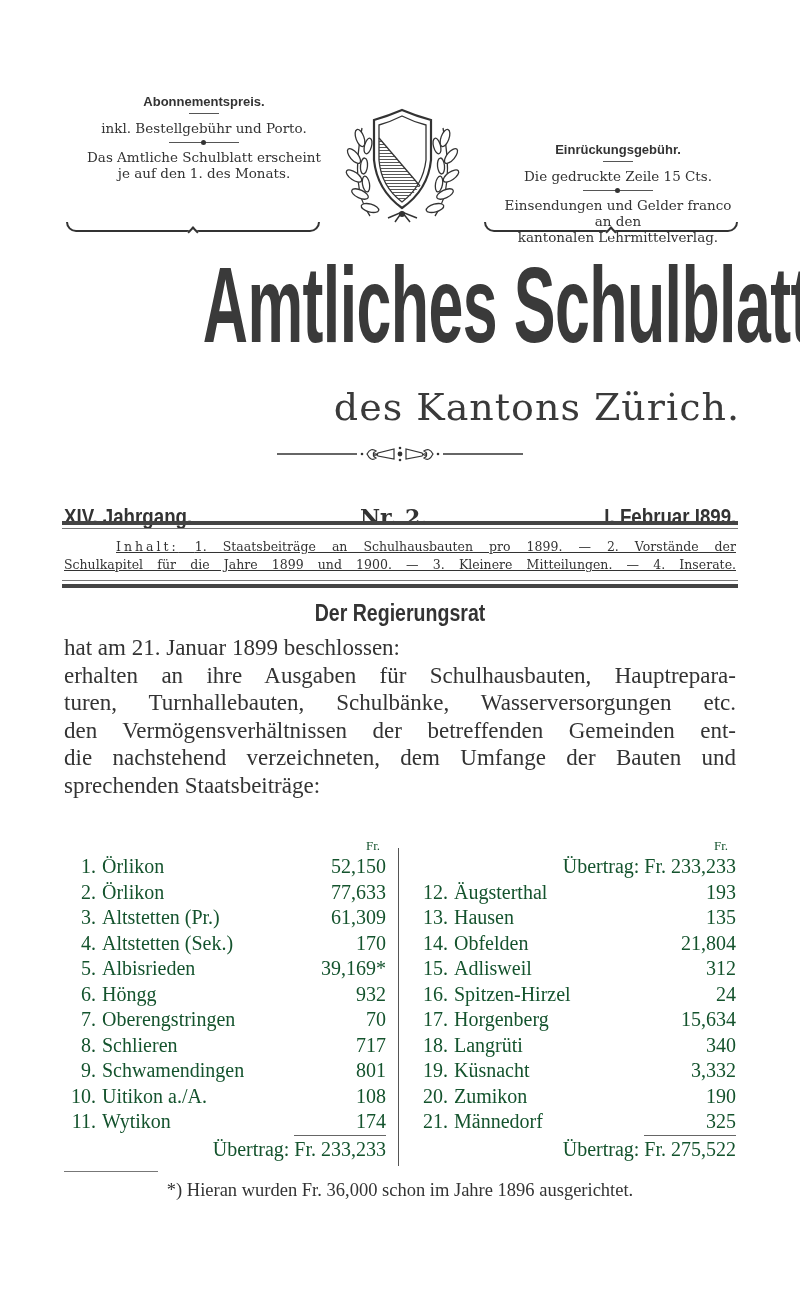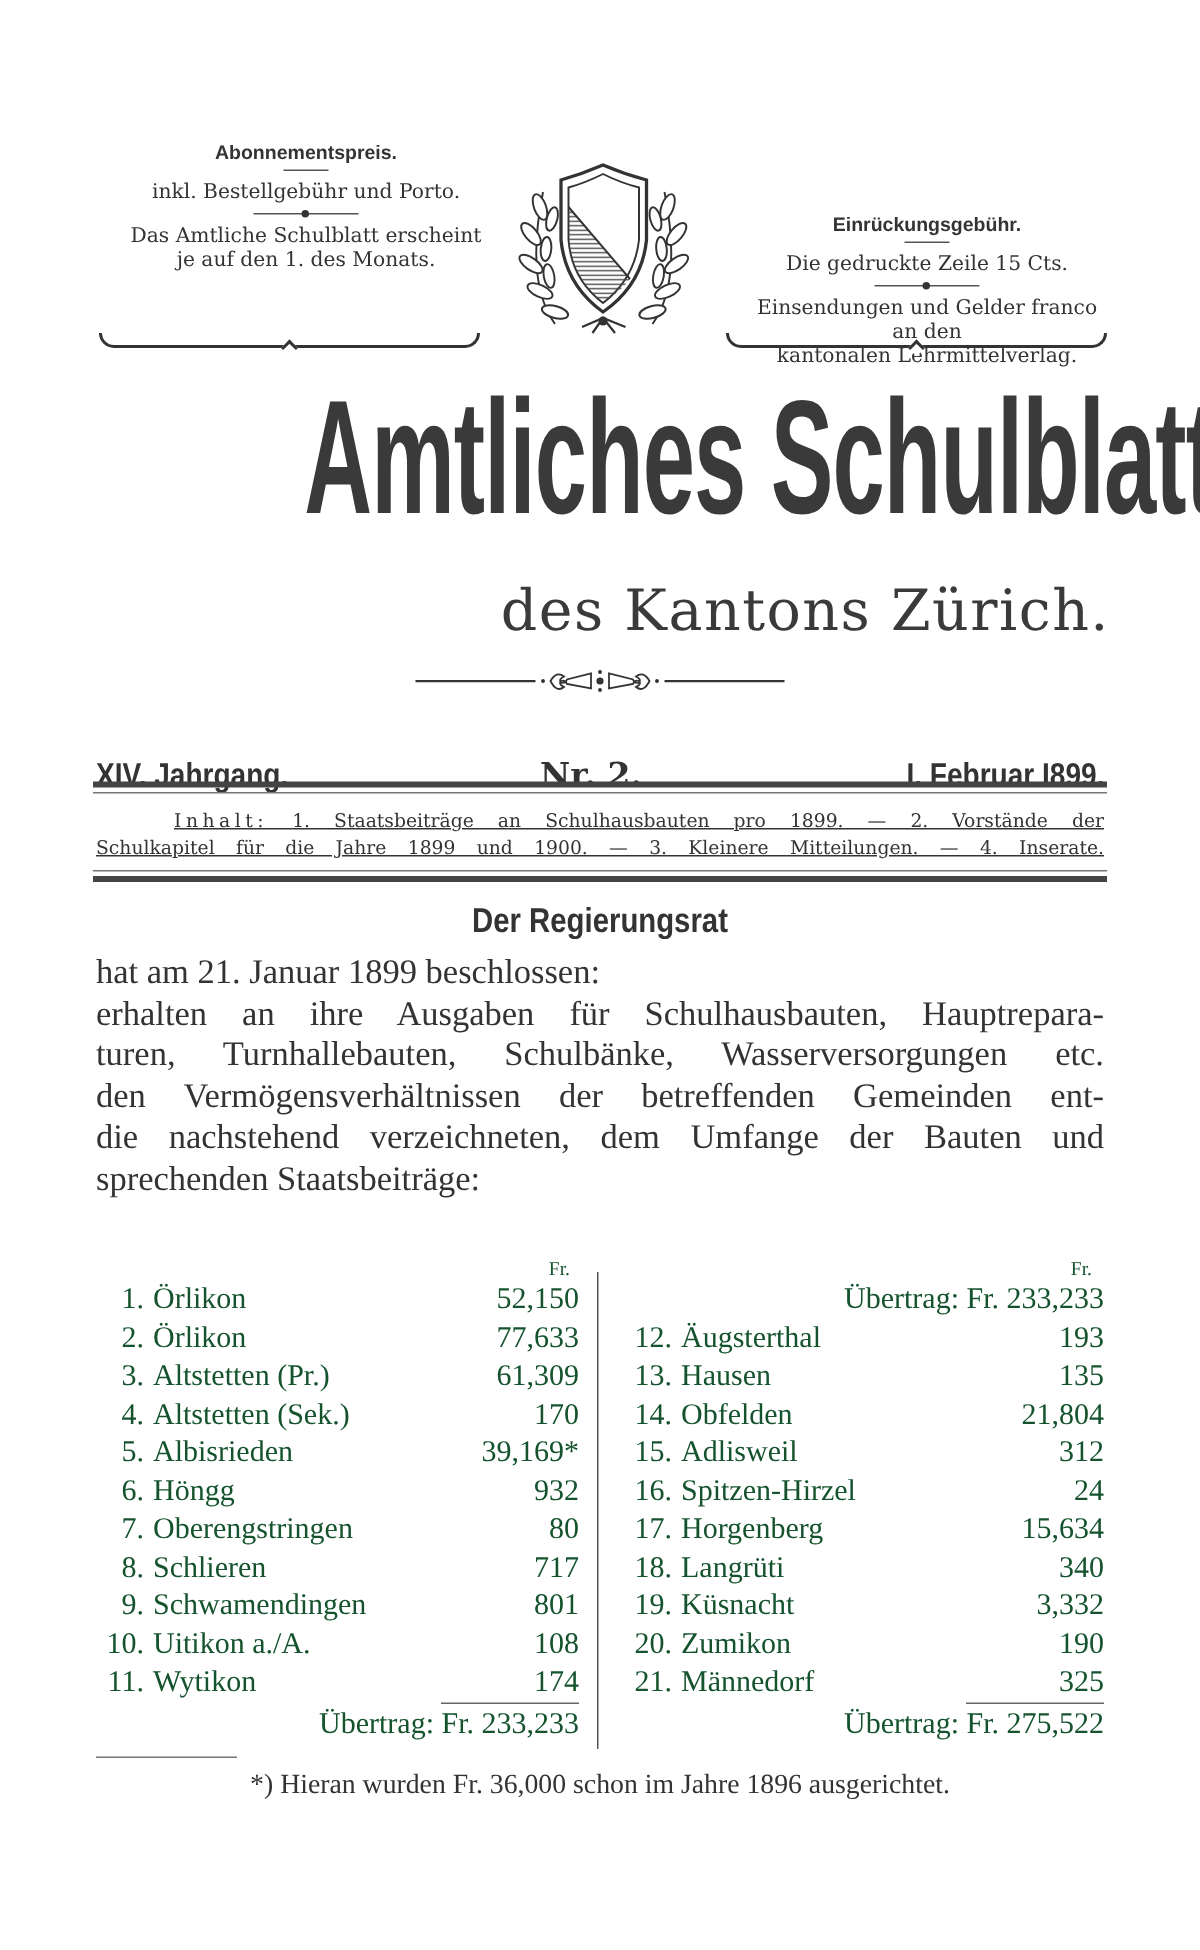--- a/index.html
+++ b/index.html
@@ -244,21 +244,21 @@
       <span class="val">39,169*</span>
     </div>
   <div class="row">
       <span class="num">6.</span>
       <span class="name">Höngg</span>
       <span class="val">932</span>
     </div>
   <div class="row">
       <span class="num">7.</span>
       <span class="name">Oberengstringen</span>
-      <span class="val">80</span>
+      <span class="val">70</span>
     </div>
   <div class="row">
       <span class="num">8.</span>
       <span class="name">Schlieren</span>
       <span class="val">717</span>
     </div>
   <div class="row">
       <span class="num">9.</span>
       <span class="name">Schwamendingen</span>
       <span class="val">801</span>

